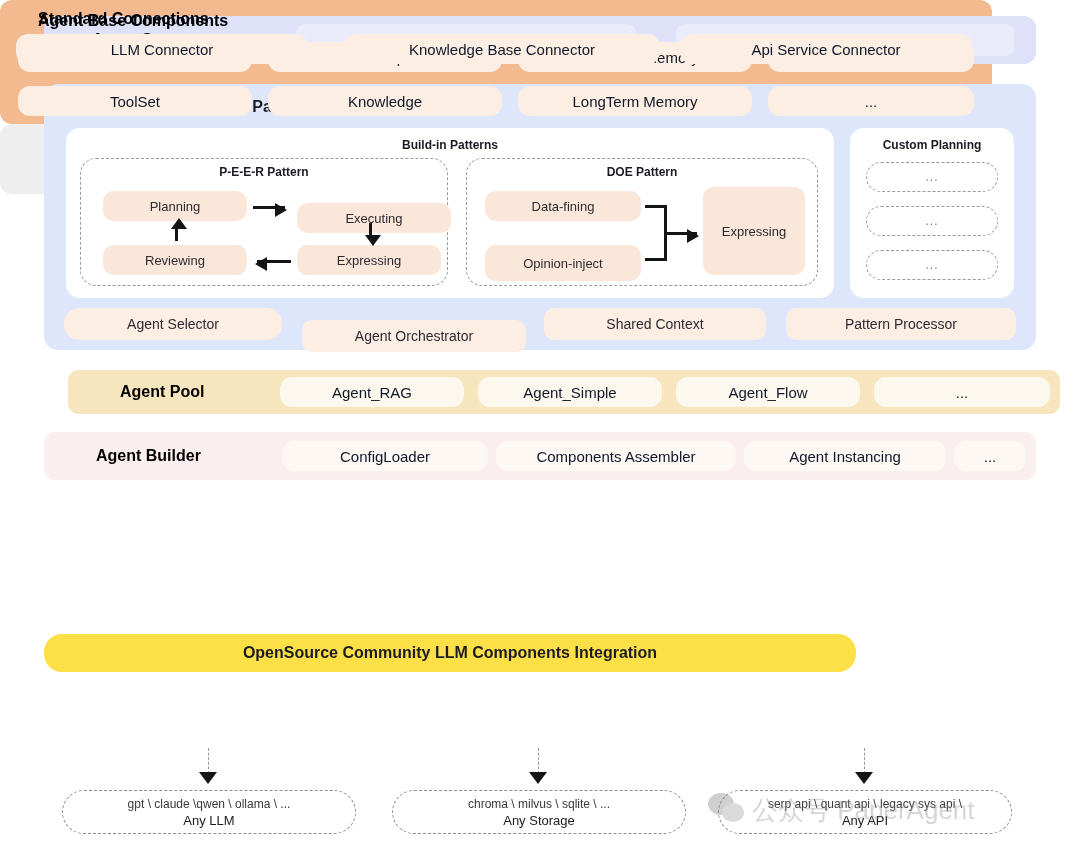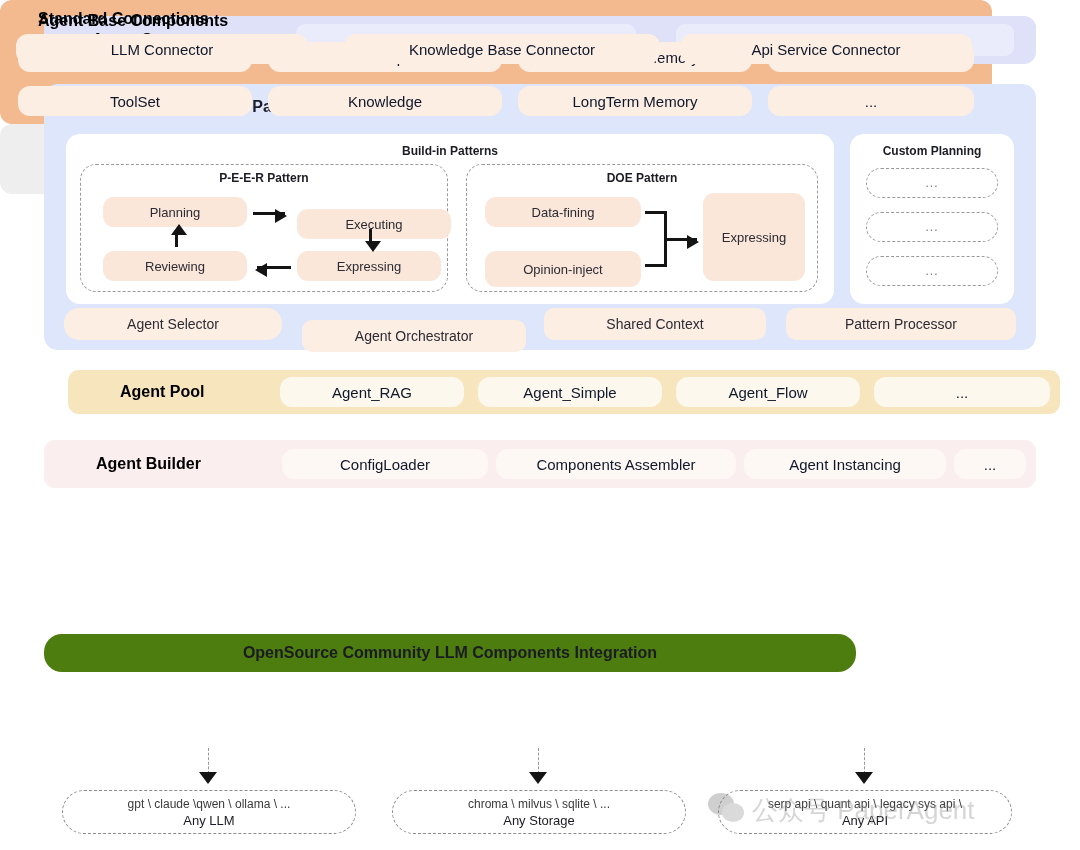--- a/index.html
+++ b/index.html
@@ -52,21 +52,20 @@
     border-radius: 14px;
   }
   #factory > .ftitle {
     position: absolute; left: 42px; top: 14px;
     font-size: 16px; font-weight: bold; color: #1b1b24;
   }
   .whitecard {
     position: absolute;
     background: #ffffff;
     border-radius: 14px;
-    margin-top: 6px;
   }
   #builtin-card { left: 22px; top: 44px; width: 768px; height: 170px; }
   #custom-card  { left: 806px; top: 44px; width: 164px; height: 170px; }
   .card-head {
     position: absolute; top: 10px; left: 0; right: 0;
     text-align: center; font-size: 12px; font-weight: bold; color: #1b1b24;
   }
   .dashbox {
     position: absolute;
     border: 1.6px dashed #9a9a9a;
@@ -100,42 +99,42 @@
   #agent-pool {
     left: 44px; top: 370px; width: 992px; height: 44px;
     background: #f7e5bd; border-radius: 11px; margin-left: 24px;
   }
   #agent-pool .t { position: absolute; left: 52px; font-size: 16px; font-weight: bold; }
   #agent-pool .pill { position: absolute; top: 7px; height: 30px; background: #fdf8ee; font-size: 15px; }
 
   
   #agent-builder {
     left: 44px; top: 432px; width: 992px; height: 48px;
-    background: #fbeeee; border-radius: 11px; margin-top: 8px;
+    background: #fbeeee; border-radius: 11px;
   }
   #agent-builder .t { position: absolute; left: 52px; font-size: 16px; font-weight: bold; }
   #agent-builder .pill { position: absolute; top: 9px; height: 30px; background: #fdf8f4; font-size: 15px; }
 
   
   #base-comp {
     left: 44px; top: 492px; width: 992px; height: 124px;
     background: #f3b98f; border-radius: 12px;
     display: block;
   }
   #base-comp .t {
     position: absolute; left: 38px; top: 12px; font-size: 16px; font-weight: bold;
   }
   #base-comp .pill {
     position: absolute; height: 30px; background: #fdeee4; font-size: 15px;
   }
 
   
   #opensource {
     left: 44px; top: 634px; width: 812px; height: 38px;
-    background: #4d7c0f; border-radius: 18px;
+    background: #fde047; border-radius: 18px;
     justify-content: center;
     font-size: 16px; font-weight: bold; color: #1b1b24;
   }
 
   
   #std-conn {
     left: 44px; top: 682px; width: 992px; height: 70px;
     background: #eeeeee; border-radius: 12px; display: block;
   }
   #std-conn .t { position: absolute; left: 38px; top: 10px; font-size: 16px; font-weight: bold; }

